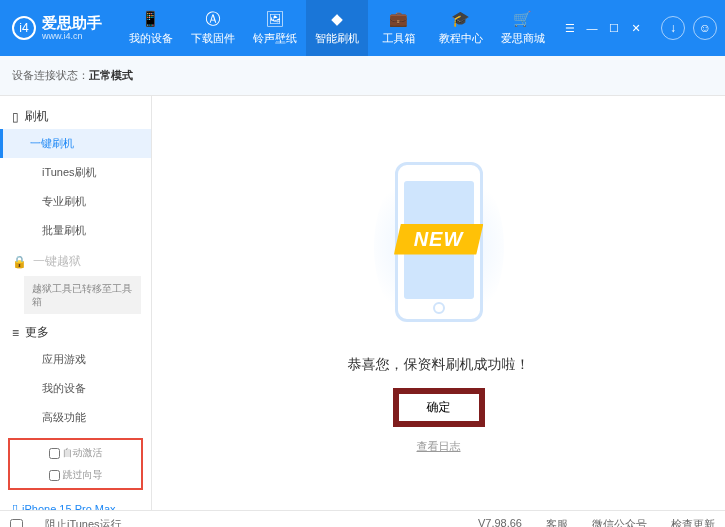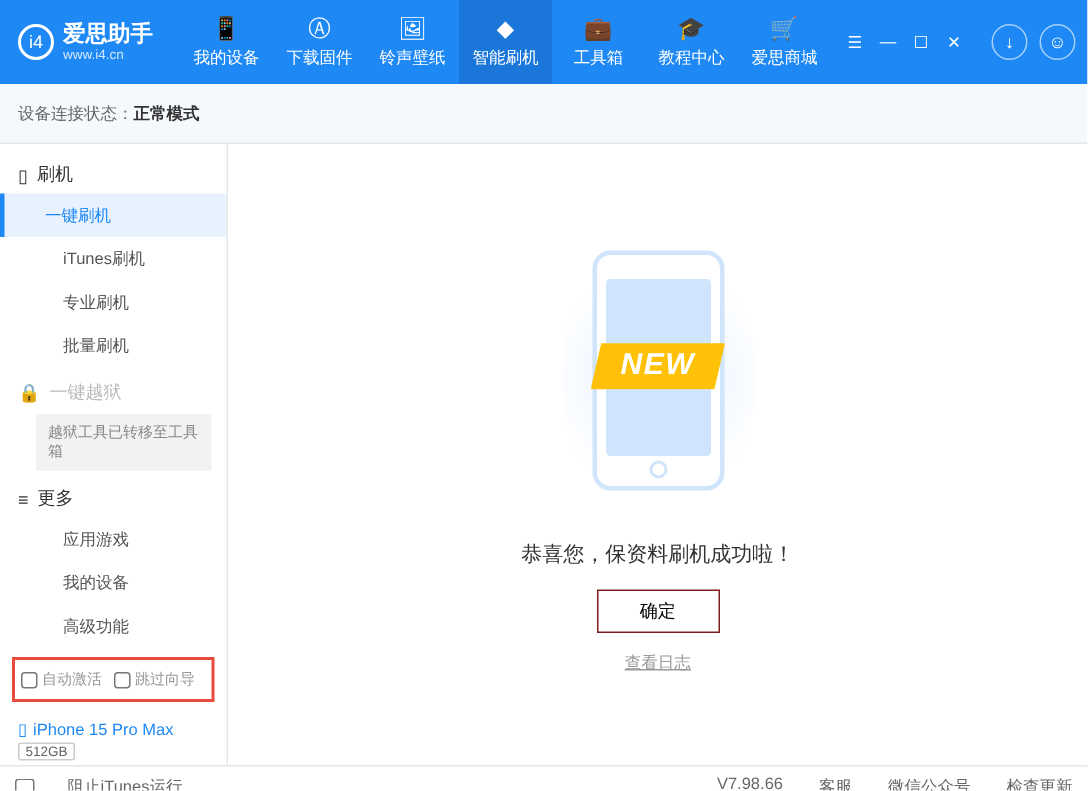--- a/index.html
+++ b/index.html
@@ -18,36 +18,36 @@
 .header-right { display: flex; align-items: center; gap: 8px; margin-left: auto; }
 .circle-btn { width: 24px; height: 24px; border: 1.5px solid rgba(255,255,255,0.6); border-radius: 50%; display: flex; align-items: center; justify-content: center; cursor: pointer; font-size: 12px; }
 .status-bar { height: 40px; background: #f5f9fd; border-bottom: 1px solid #e6e6e6; display: flex; align-items: center; padding: 0 12px; font-size: 11px; color: #666; }
 .body { display: flex; height: 414px; }
 .sidebar { width: 152px; border-right: 1px solid #e6e6e6; padding-top: 4px; overflow-y: auto; }
 .sb-group { padding: 8px 12px 4px; font-size: 12px; color: #333; display: flex; align-items: center; gap: 6px; }
 .sb-group.locked { color: #bbb; }
 .sb-item { padding: 7px 12px 7px 42px; font-size: 11px; color: #555; cursor: pointer; }
 .sb-item.active { background: #e8f2fe; color: #1e88f5; border-left: 3px solid #1e88f5; padding-left: 27px; }
 .sb-item.boxed { background: #f2f2f2; margin: 2px 10px 2px 24px; padding: 6px 8px; font-size: 10px; line-height: 1.3; color: #888; }
-.sb-checkboxes { border: 2px solid #e74c3c; margin: 6px 8px; padding: 6px 4px; display: flex; gap: 8px; font-size: 10px; color: #999; align-items: center; }
+.sb-checkboxes { border: 2px solid #e74c3c; margin: 6px 8px; padding: 6px 4px; display: flex; gap: 8px; font-size: 10px; color: #999; align-items: center; flex-direction: column; }
 .sb-check { display: flex; align-items: center; gap: 3px; }
 .sb-check input { width: 11px; height: 11px; }
 .device-info { padding: 6px 12px; font-size: 11px; }
 .device-name { color: #1e88f5; display: flex; align-items: center; gap: 4px; }
 .device-badge { display: inline-block; border: 1px solid #ccc; border-radius: 2px; padding: 0 4px; font-size: 9px; color: #666; margin-top: 2px; }
 .device-type { color: #999; font-size: 10px; margin-top: 2px; }
 .main { flex: 1; display: flex; flex-direction: column; align-items: center; justify-content: center; position: relative; }
 .phone-ill { width: 130px; height: 190px; position: relative; margin-bottom: 14px; }
 .banner { position: absolute; top: 46%; left: 50%; transform: translate(-50%,-50%); background: #ffc107; color: #fff; font-weight: bold; font-style: italic; padding: 4px 20px; font-size: 20px; letter-spacing: 1px; z-index: 2; clip-path: polygon(8% 0, 100% 0, 92% 100%, 0 100%); }
 .phone-body { position: absolute; left: 50%; top: 10px; transform: translateX(-50%); width: 88px; height: 160px; background: #fff; border-radius: 12px; border: 3px solid #d0e4fb; }
 .phone-screen { position: absolute; top: 16px; left: 6px; right: 6px; bottom: 20px; background: #cfe5fd; border-radius: 3px; }
 .phone-btn { position: absolute; bottom: 5px; left: 50%; transform: translateX(-50%); width: 12px; height: 12px; border: 2px solid #d0e4fb; border-radius: 50%; }
 .glow { position: absolute; inset: 0; border-radius: 50%; background: radial-gradient(circle, rgba(200,225,255,0.5) 0%, rgba(255,255,255,0) 65%); }
 .success-text { font-size: 14px; color: #333; margin-bottom: 14px; }
-.ok-btn { border: 1px solid #7f1d1d; background: #fff; padding: 5px 28px; font-size: 12px; cursor: pointer; margin-bottom: 12px; }
+.ok-btn { border: 6px solid #7f1d1d; background: #fff; padding: 5px 28px; font-size: 12px; cursor: pointer; margin-bottom: 12px; }
 .log-link { font-size: 11px; color: #999; text-decoration: underline; cursor: pointer; }
 .footer { height: 27px; border-top: 1px solid #e6e6e6; display: flex; align-items: center; padding: 0 10px; font-size: 11px; color: #666; }
 .footer-left { display: flex; align-items: flex-end; gap: 22px; }
 .footer-right { margin-left: auto; display: flex; gap: 24px; }
 .footer-link { cursor: pointer; }
 </style>
 </head>
 <body>
 
 <div class="header">

